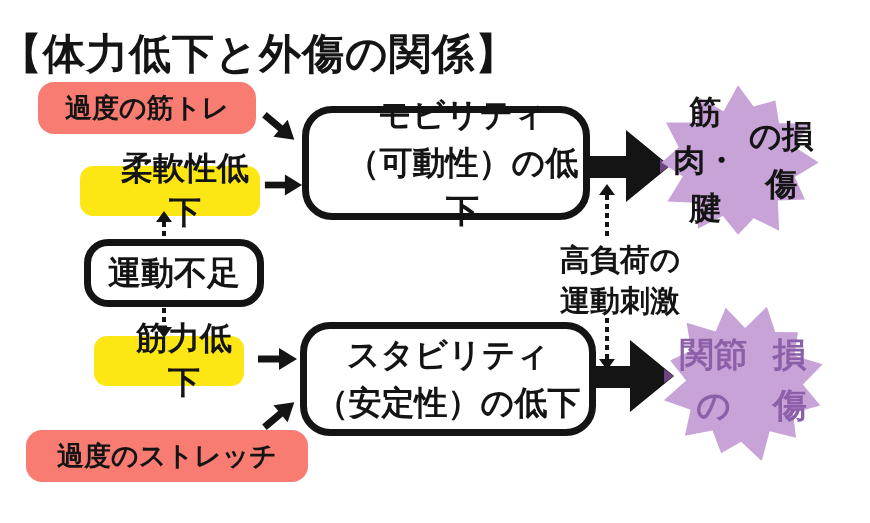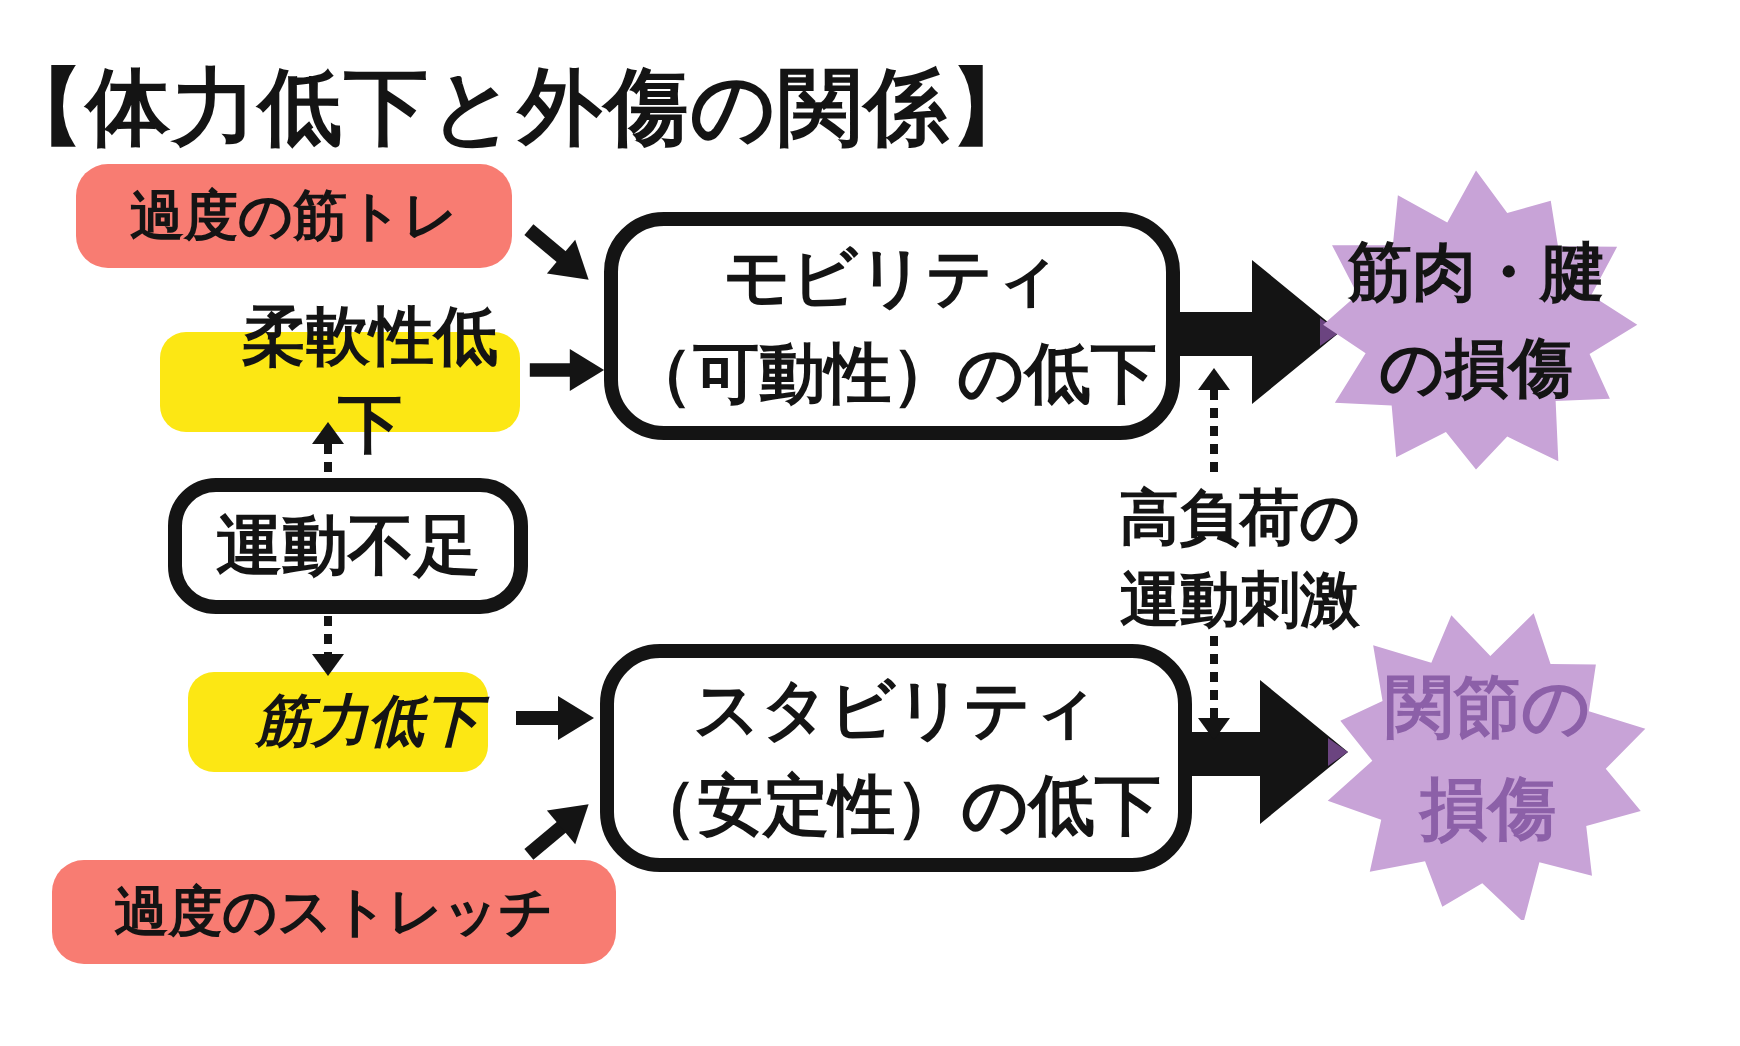--- a/index.html
+++ b/index.html
@@ -14,21 +14,21 @@
   .tag{position:absolute;display:flex;align-items:center;justify-content:center;
        font-weight:900;color:var(--ink);text-align:center;}
   .tag.pink{background:var(--pink);border-radius:16px;}
   .tag.yellow{background:var(--yellow);border-radius:13px;padding-left:30px;}
   .tag.outline{background:#fff;border:7px solid var(--ink);border-radius:24px;}
   .bigbox{position:absolute;background:#fff;border:7px solid var(--ink);border-radius:30px;
           display:flex;flex-direction:column;align-items:center;justify-content:center;
           font-weight:900;font-size:33px;line-height:1.45;text-align:center;}
   .burst{position:absolute;}
   .burst polygon{fill:var(--lilac);}
-  .burst-label{position:absolute;display:flex;flex-direction:column;align-items:center;justify-content:center;
+  .burst-label{position:absolute;display:flex;flex-direction:row;align-items:center;justify-content:center;
                font-weight:900;text-align:center;line-height:1.5;}
   .burst-label.black{color:var(--ink);font-size:32px;}
   .burst-label.purple{color:var(--purple-text);font-size:34px;}
   .note{position:absolute;font-weight:900;font-size:30px;line-height:1.35;text-align:center;color:var(--ink);}
   .sarrow{position:absolute;color:var(--ink);}
   .sarrow line{stroke:var(--ink);stroke-width:7;}
   .sarrow polygon{fill:var(--ink);}
   .bigarrow{position:absolute;}
   .bigarrow .body{fill:var(--ink);}
   .bigarrow .tip{fill:var(--purple-tip);}
@@ -43,25 +43,25 @@
 <div class="canvas">
 
   <div class="title">【体力低下と外傷の関係】</div>
 
   <div class="tag pink" style="left:38px;top:82px;width:218px;height:52px;font-size:27px;">過度の筋トレ</div>
 
   <div class="tag yellow" style="left:80px;top:166px;width:180px;height:50px;font-size:32px;">柔軟性低下</div>
 
   <div class="tag outline" style="left:84px;top:239px;width:180px;height:68px;font-size:33px;">運動不足</div>
 
-  <div class="tag yellow" style="left:94px;top:336px;width:150px;height:50px;font-size:28px;font-style:italic;">筋力低下</div>
+  <div class="tag yellow" style="left:94px;top:336px;width:150px;height:50px;font-size:32px;">筋力低下</div>
 
   <div class="tag pink" style="left:26px;top:430px;width:282px;height:52px;font-size:27px;">過度のストレッチ</div>
 
-  <div class="bigbox" style="left:302px;top:106px;width:288px;height:114px;">
+  <div class="bigbox" style="left:302px;top:106px;width:288px;height:114px;padding-left:33px;">
     <span>モビリティ</span>
     <span>（可動性）の低下</span>
   </div>
 
   <div class="bigbox" style="left:300px;top:322px;width:296px;height:114px;">
     <span>スタビリティ</span>
     <span>（安定性）の低下</span>
   </div>
 
   <svg class="sarrow" style="left:258px;top:114px;width:42px;height:26px;transform:rotate(40deg);" viewBox="0 0 42 26">

